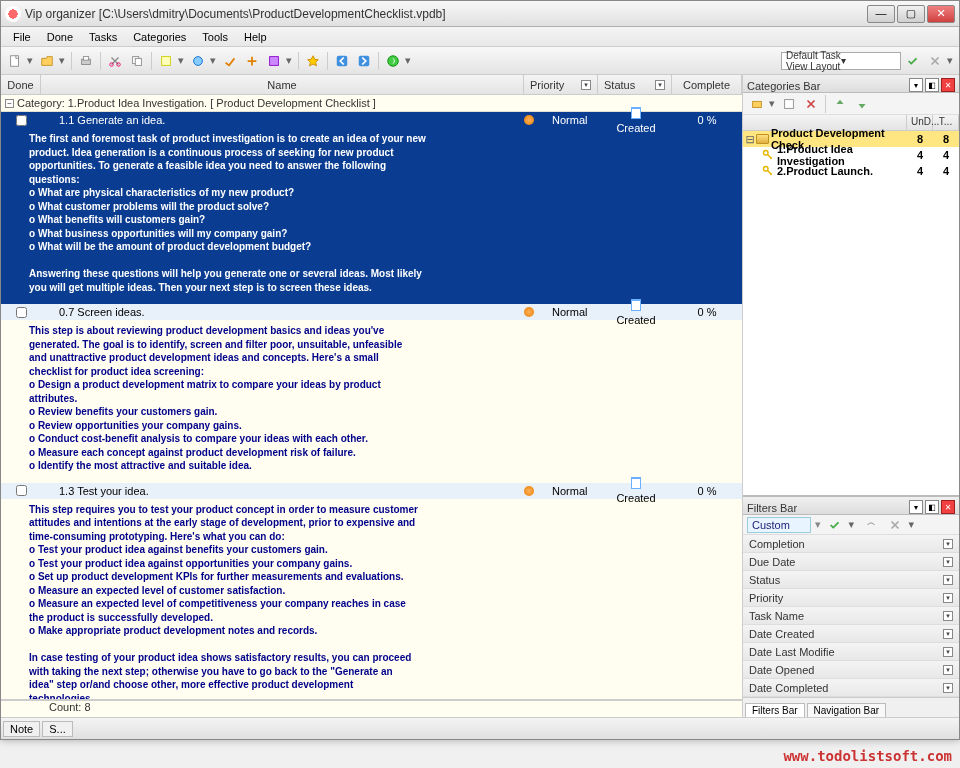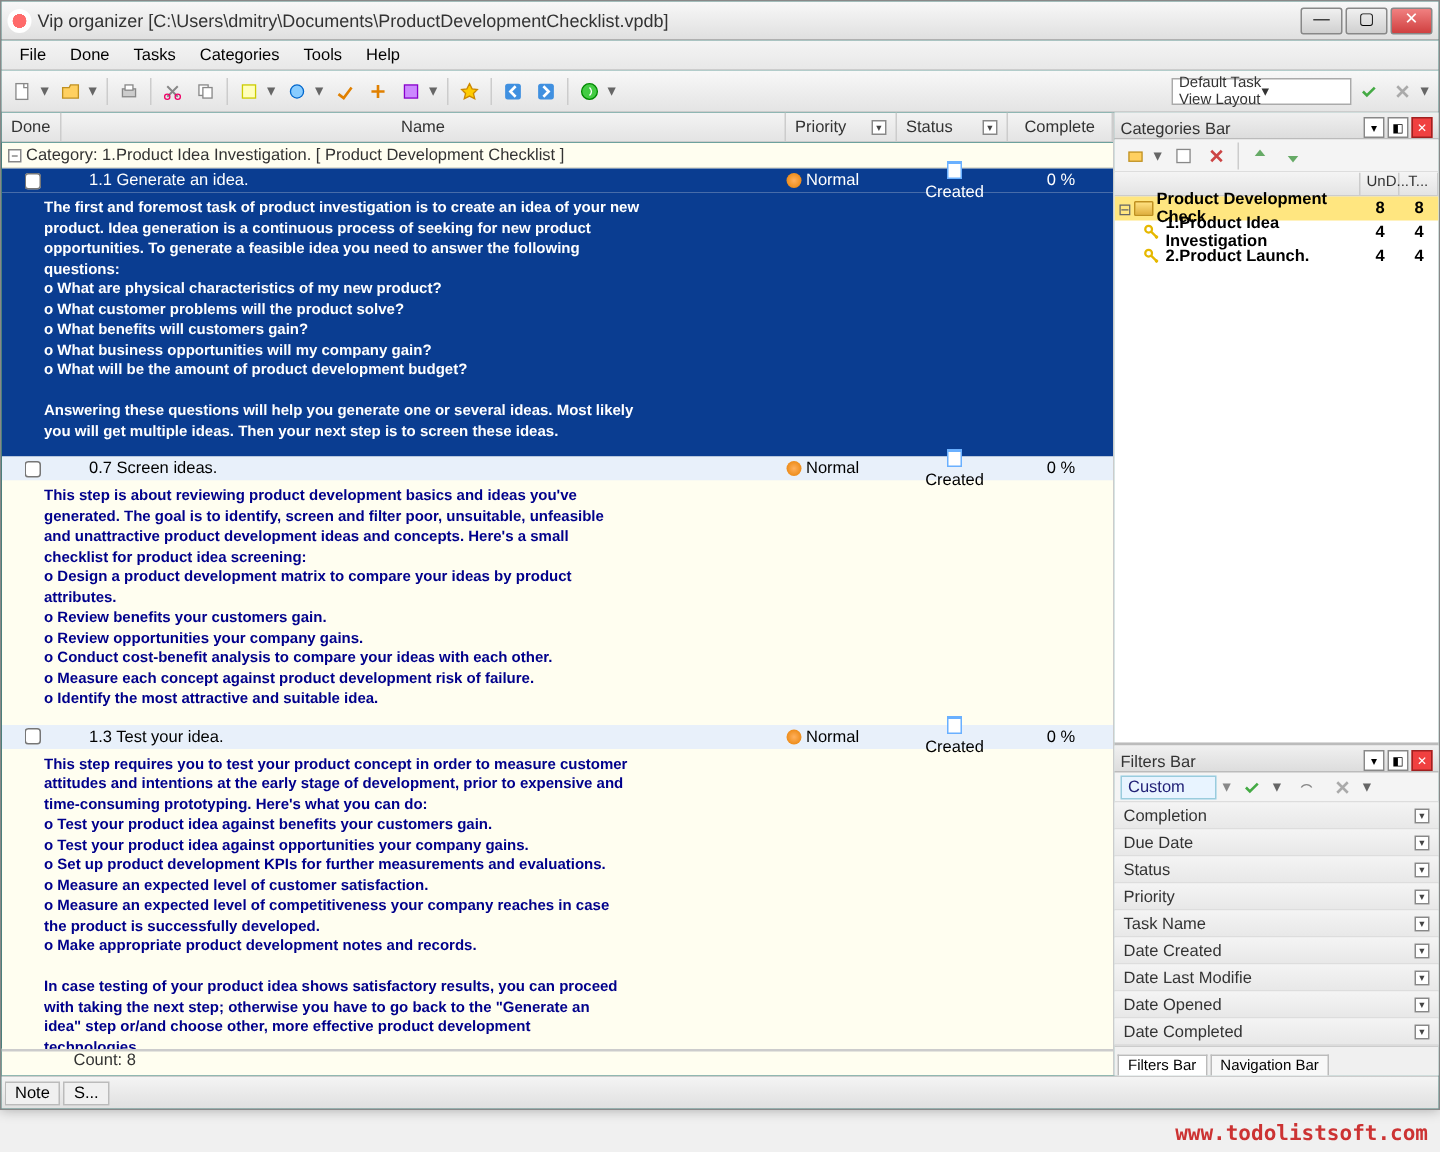--- a/index.html
+++ b/index.html
@@ -32,21 +32,21 @@
 .col-stat { width: 74px; justify-content: space-between; }
 .col-comp { width: 70px; justify-content: center; }
 .drop-arrow { width: 10px; height: 10px; border: 1px solid #888; background: #fff; display: inline-flex; align-items: center; justify-content: center; font-size: 7px; color: #444; }
 .grid-body { flex: 1; overflow: auto; background: #fffef0; }
 .group-row { background: #fffef0; padding: 2px 4px; border-bottom: 1px solid #e0e0d0; color: #333; display: flex; align-items: center; gap: 3px; }
 .task-row { display: flex; align-items: center; height: 16px; }
 .task-row.selected { background: #0a3d91; color: #fff; }
 .task-row.alt { background: #e8f0fa; }
 .task-row .cell-done { width: 40px; display:flex; justify-content:center; }
 .task-row .cell-name { flex: 1; padding-left: 18px; }
-.task-row .cell-pri { width: 74px; display:flex; align-items:center; gap:3px; }
+.task-row .cell-pri { width: 74px; display:flex; align-items:center; gap:18px; }
 .task-row .cell-stat { width: 74px; display:flex; align-items:center; gap:3px; padding-left:2px;flex-direction:column; }
 .task-row .cell-comp { width: 70px; text-align: center; }
 .task-row input[type=checkbox] { width:11px; height:11px; }
 .pri-dot { width:10px; height:10px; border-radius:50%; background: radial-gradient(#ffb05c,#e67e00); }
 .stat-icon { width:10px; height:12px; background:#fff; border:1px solid #6ab0ff; border-top:2px solid #6ab0ff; }
 .task-desc { padding: 4px 8px 10px 28px; color: #00008b; font-weight: bold; font-size: 10px; line-height: 1.35; white-space: pre-line; }
 .task-desc.on-sel { color: #fff; background: #0a3d91; }
 .task-desc.on-alt { background: #fffef0; }
 .footer { height: 18px; background: #fffef0; border-top: 2px solid #ccc; display: flex; }
 .footer .c-done { width: 40px; }

